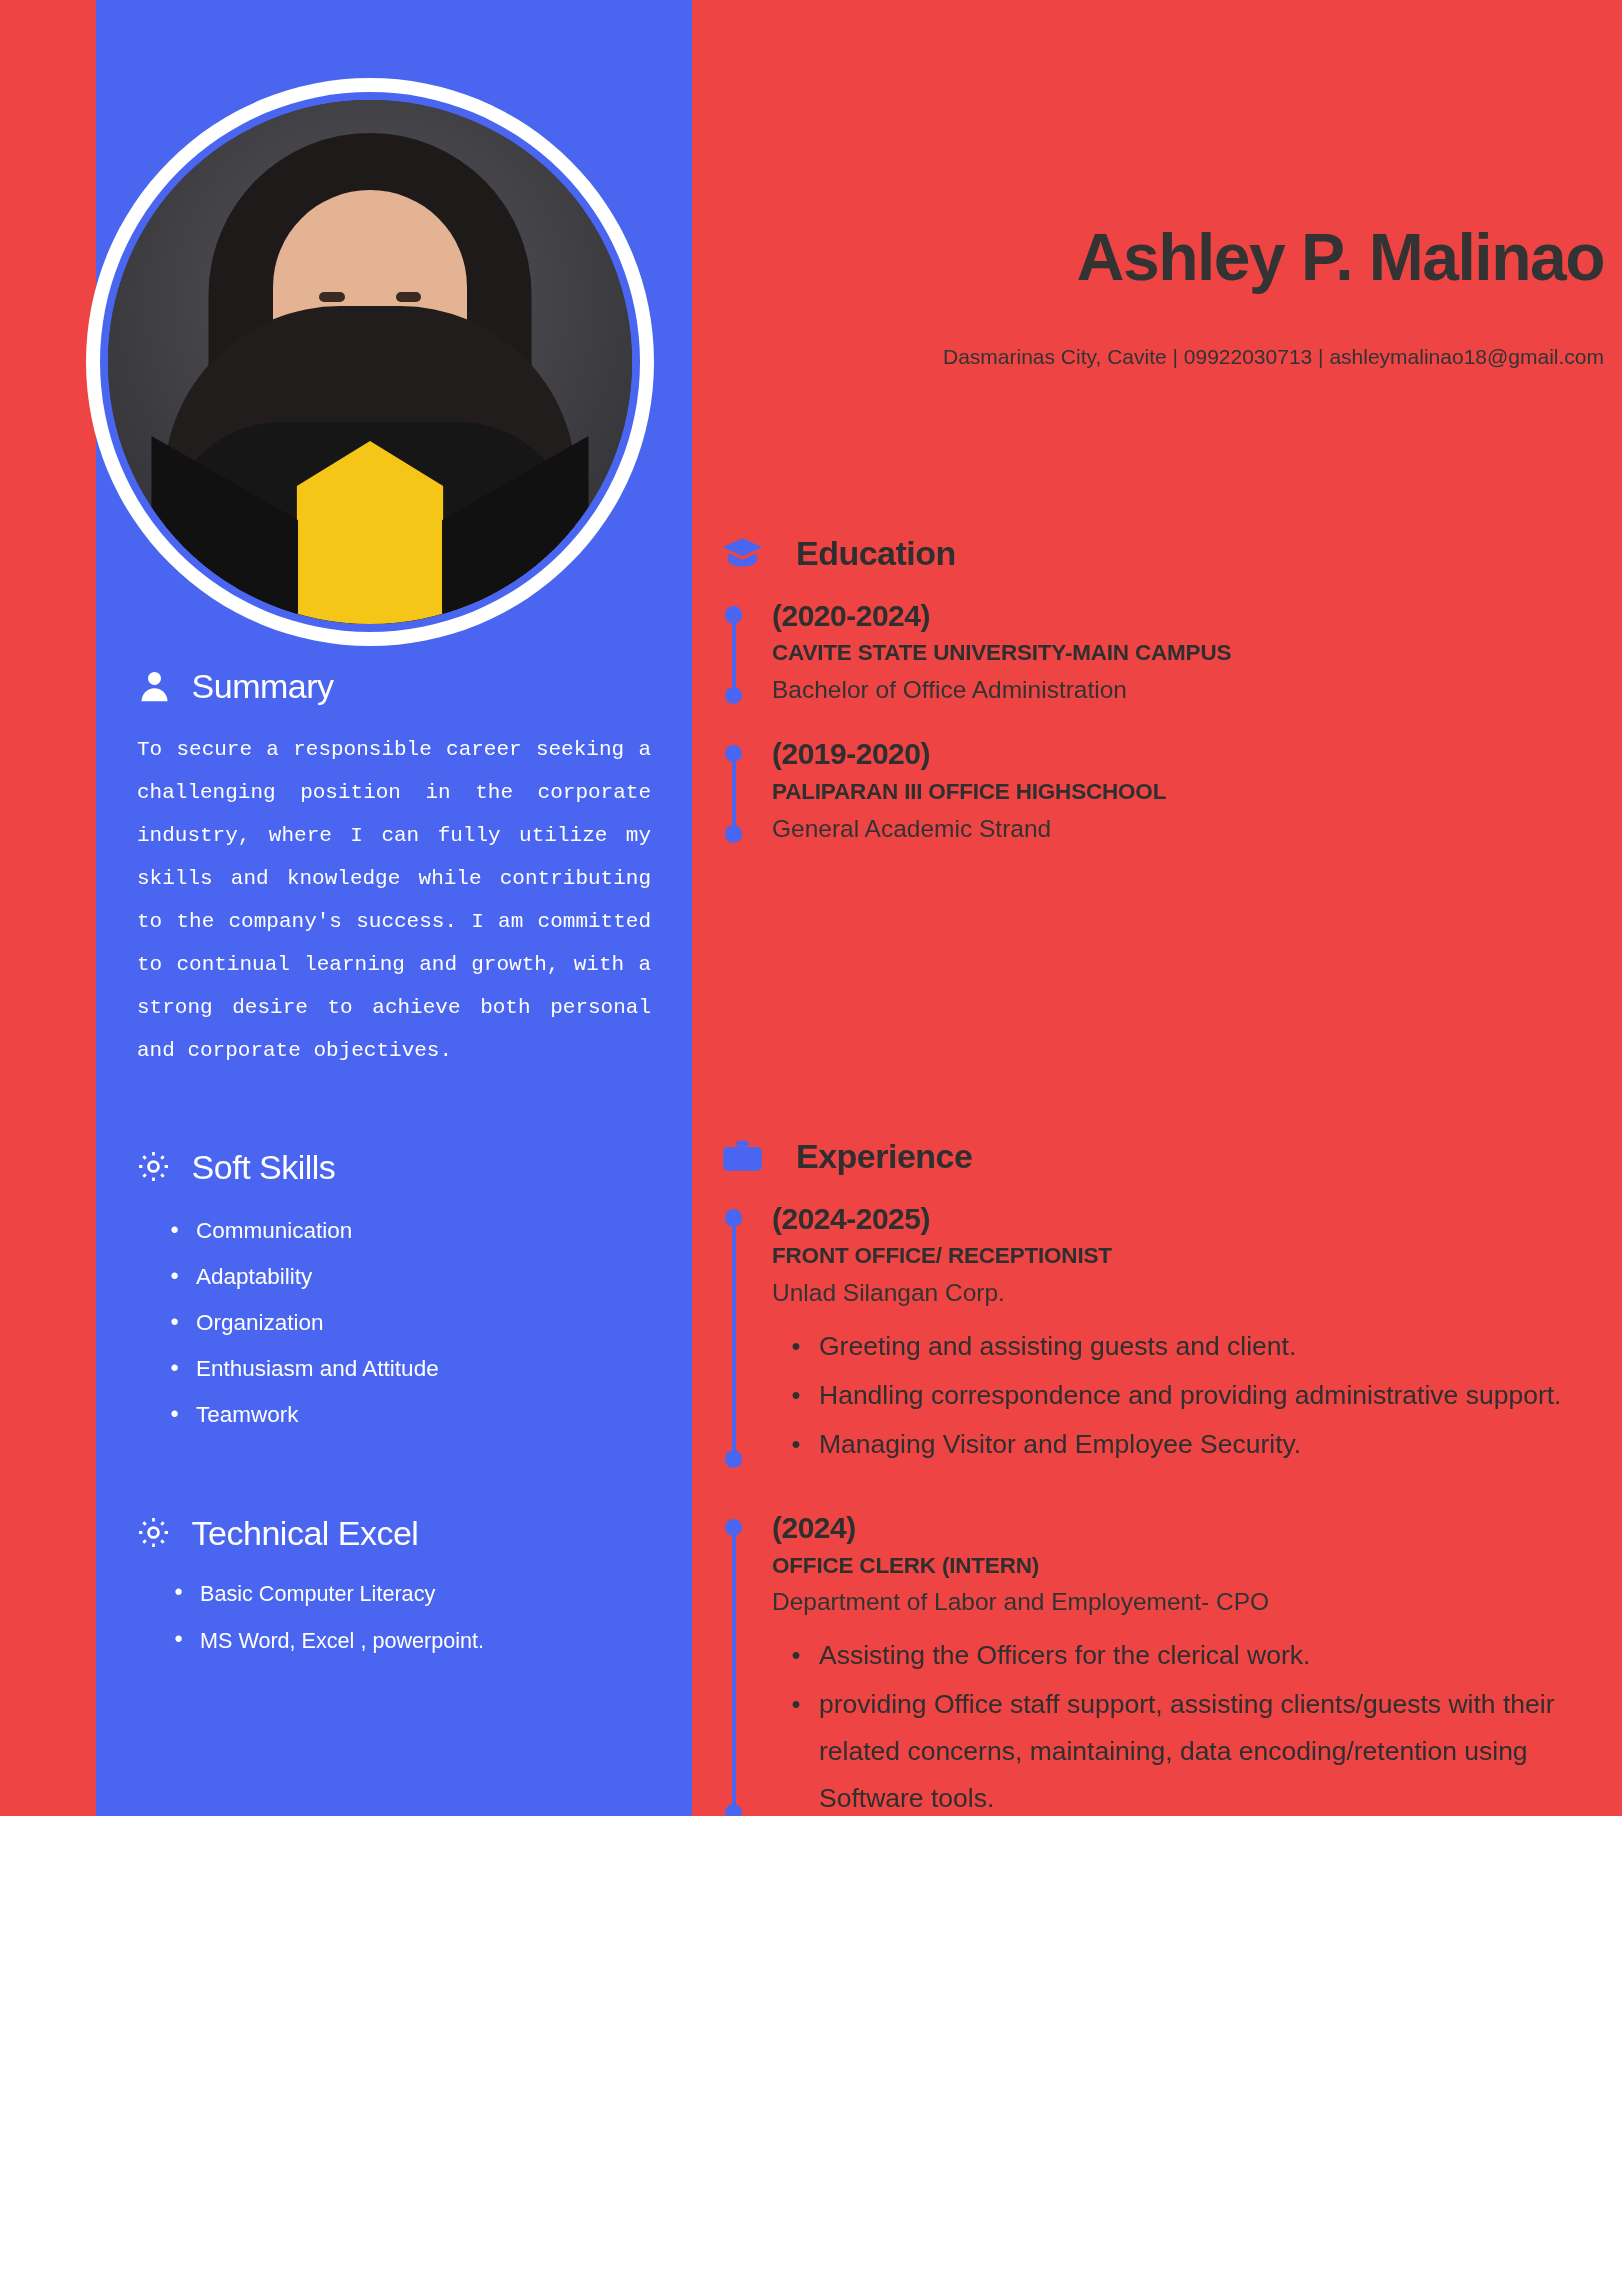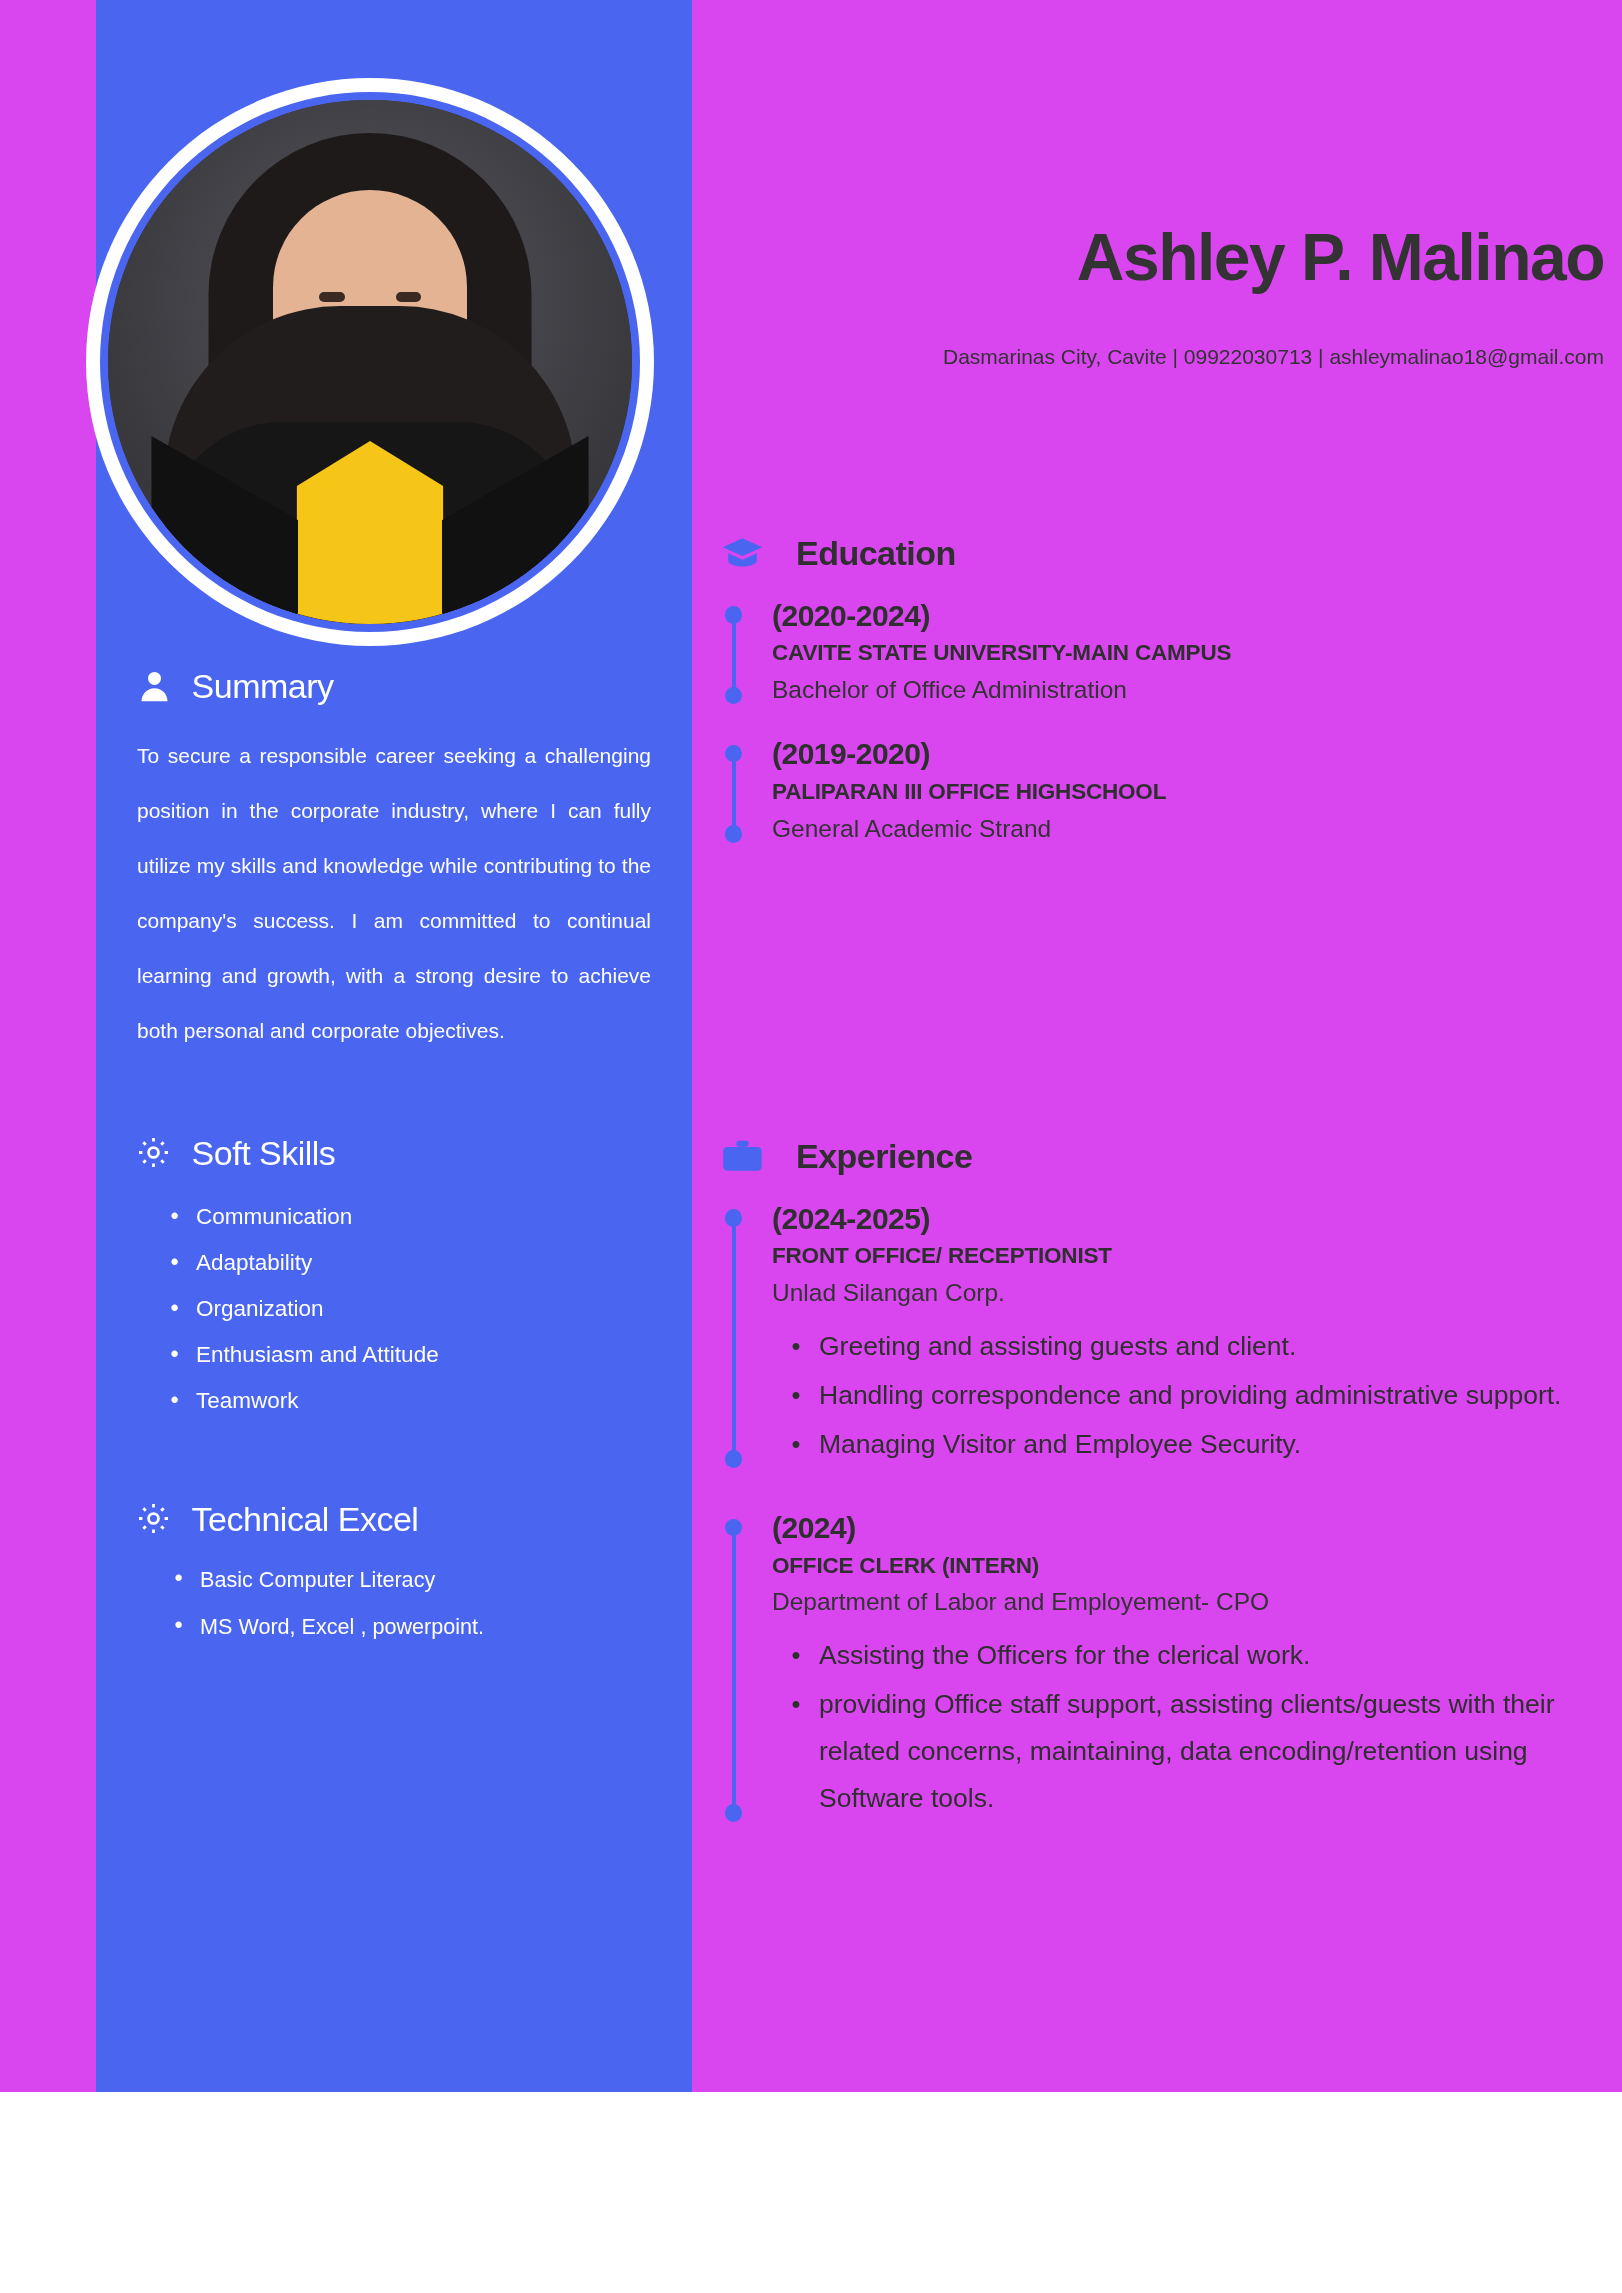--- a/index.html
+++ b/index.html
@@ -5,22 +5,22 @@
   * { box-sizing: border-box; margin: 0; padding: 0; }
   html, body {
     width: 1622px;
     height: 2294px;
     background: #ffffff;
     font-family: "Liberation Sans", sans-serif;
   }
   .page {
     position: relative;
     width: 1622px;
-    height: 2092px;
-    background: #d946ef;
+    height: 1816px;
+    background: #ef4444;
     overflow: hidden;
   }
 
   
   .sidebar {
     position: absolute;
     left: 96px;
     top: 0;
     width: 596px;
     height: 2294px;
@@ -126,24 +126,25 @@
     margin-bottom: 21.6px;
   }
   .side-head .ic { width: 39px; height: 39px; flex: 0 0 39px; }
   .side-head h2 {
     font-size: 34px;
     font-weight: normal;
     letter-spacing: -0.5px;
   }
   .summary-text {
     font-size: 21px;
-    line-height: 55px;
+    line-height: 43px;
     text-align: justify;
     color: #ffffff;
     padding: 0 2px 0 2px;
+    font-family: Liberation Mono, monospace;
   }
   .side-block { margin-top: 76px; }
   .side-list {
     list-style: none;
     font-size: 22.5px;
     line-height: 46px;
     padding-left: 61px;
   }
   .side-list li { position: relative; }
   .side-list li::before {

